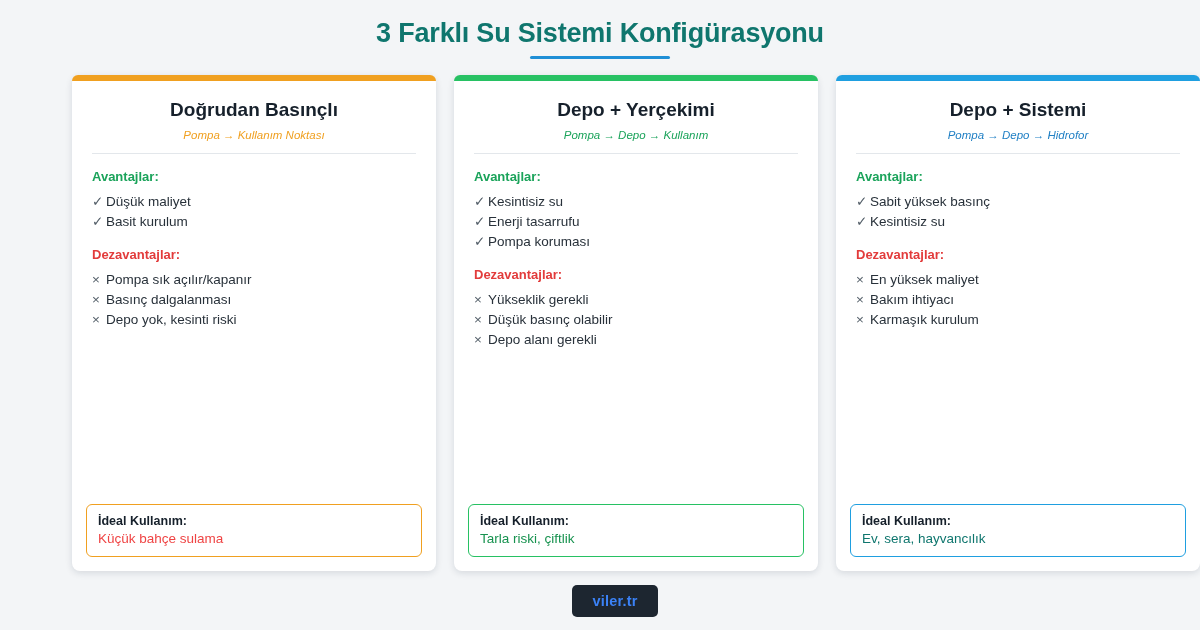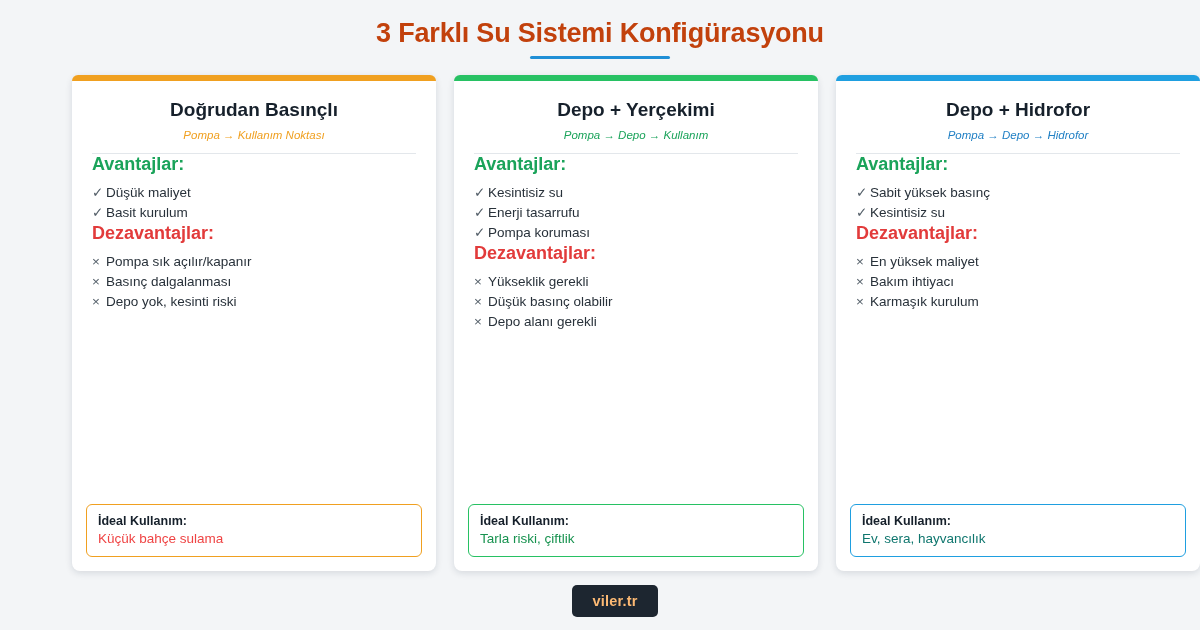--- a/index.html
+++ b/index.html
@@ -20,21 +20,21 @@
     height: 630px;
     box-sizing: border-box;
   }
   .title-wrap {
     text-align: center;
     padding-top: 18px;
   }
   .title {
     font-size: 27px;
     font-weight: bold;
-    color: #c2410c;
+    color: #0f766e;
     letter-spacing: -0.2px;
     display: inline-block;
     position: relative;
   }
   .title-underline {
     width: 140px;
     height: 3px;
     background: #1f8fd6;
     margin: 7px auto 0 auto;
     border-radius: 2px;
@@ -73,22 +73,23 @@
   }
   .card-flow {
     text-align: center;
     font-size: 11.5px;
     margin-top: 8px;
     padding-bottom: 12px;
     border-bottom: 1px solid #e3e7eb;
     font-style: italic;
   }
   .section-head {
-    font-size: 18px;
-    font-weight: bold;
+    font-size: 13px;
+    font-weight: bold;
+    margin-top: 15px;
     margin-bottom: 8px;
   }
   .pros-head { color: #1aa35a; }
   .cons-head { color: #e23b3b; }
   ul.items {
     list-style: none;
     margin: 0;
     padding: 0;
   }
   ul.items li {
@@ -124,21 +125,21 @@
   .ideal-value {
     font-size: 13.5px;
   }
   .footer {
     text-align: center;
     margin-top: 14px;
   }
   .badge {
     display: inline-block;
     background: #1d2630;
-    color: #fdba74;
+    color: #3b82f6;
     font-size: 14.5px;
     font-weight: bold;
     padding: 8px 20px;
     border-radius: 5px;
     letter-spacing: 0.2px;
     margin-left: 30px;
   }
 </style>
 </head>
 <body>
@@ -190,21 +191,21 @@
         <li><span class="mark">×</span><span>Depo alanı gerekli</span></li>
       </ul>
       <div class="ideal-box" style="border-color: rgb(39, 193, 99);">
         <div class="ideal-label">İdeal Kullanım:</div>
         <div class="ideal-value" style="color: rgb(23, 146, 79);">Tarla riski, çiftlik</div>
       </div>
     </div>
 
     <div class="card">
       <div class="card-top-bar" style="background: rgb(31, 159, 224);"></div>
-      <div class="card-title">Depo + Hidrofor</div>
+      <div class="card-title">Depo + Sistemi</div>
       <div class="card-flow" style="color: rgb(31, 127, 196);">Pompa → Depo → Hidrofor</div>
       <div class="section-head pros-head" style="color: rgb(26, 163, 90);">Avantajlar:</div>
       <ul class="items">
         <li><span class="mark">✓</span><span>Sabit yüksek basınç</span></li>
         <li><span class="mark">✓</span><span>Kesintisiz su</span></li>
       </ul>
       <div class="section-head cons-head" style="color: rgb(226, 59, 59);">Dezavantajlar:</div>
       <ul class="items">
         <li><span class="mark">×</span><span>En yüksek maliyet</span></li>
         <li><span class="mark">×</span><span>Bakım ihtiyacı</span></li>

